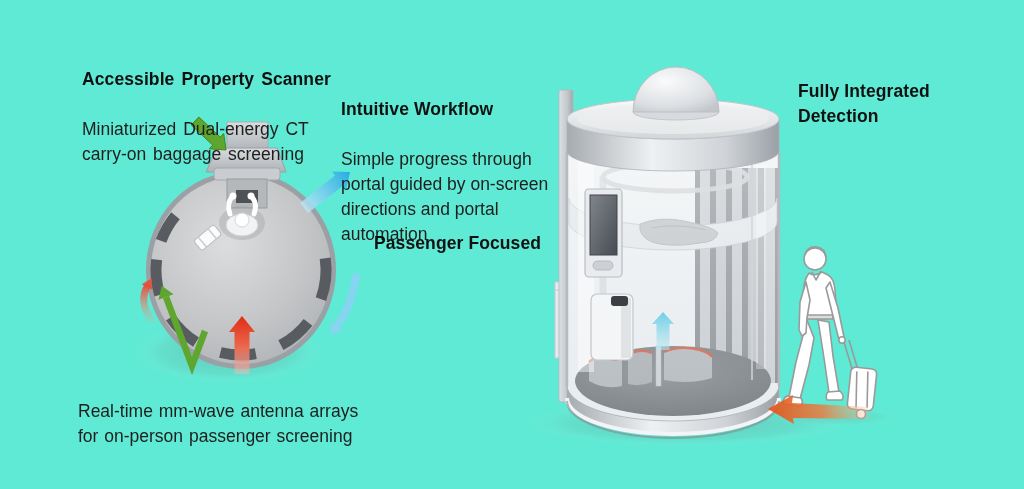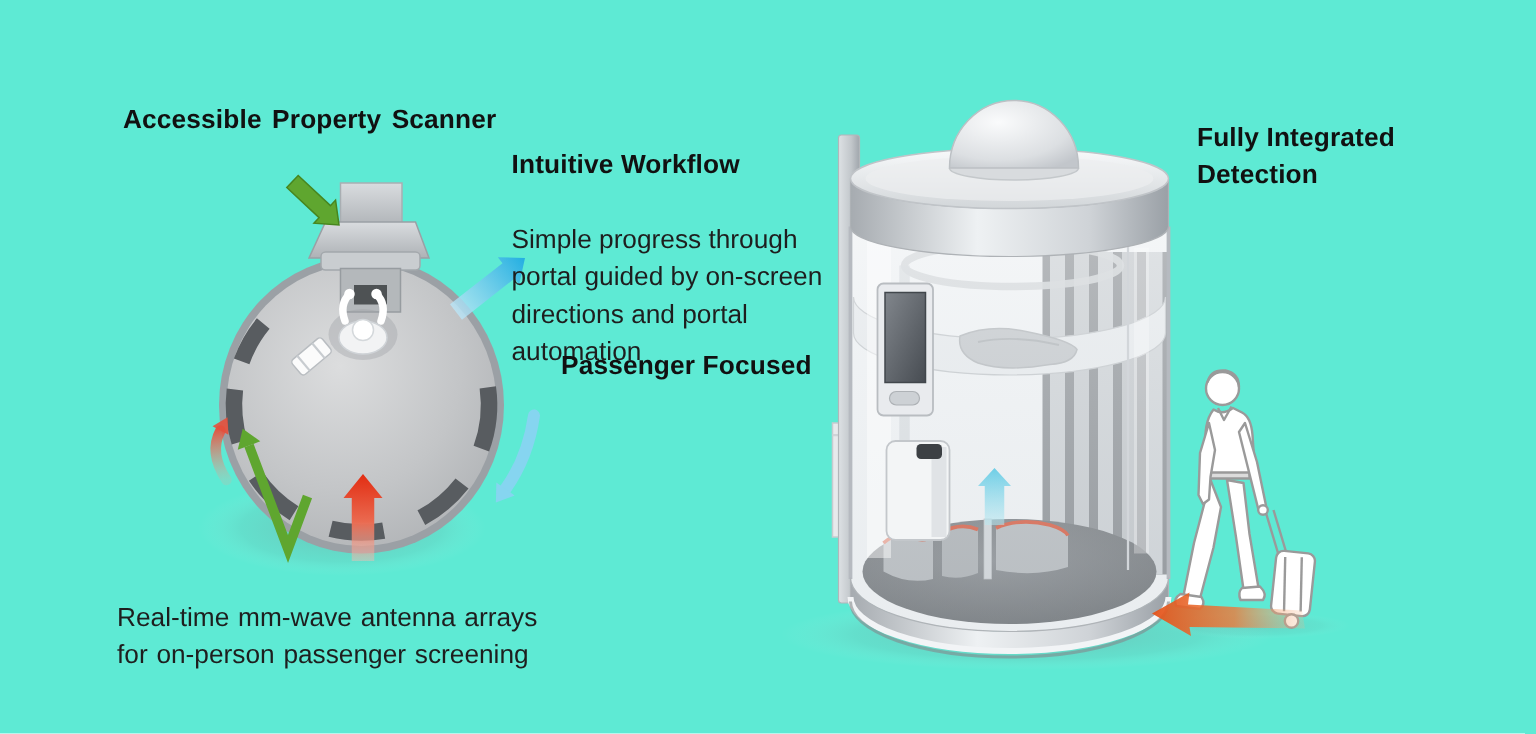--- a/index.html
+++ b/index.html
@@ -260,20 +260,22 @@
         </g>
         <circle cx="861" cy="414" r="4.5"></circle>
       </g>
     </g>
 
     <path d="M768,409 L793,395 L792,403 L868,407 L870,419 L793,418 L794,424 Z" fill="url(#orangeGrad)" opacity="0.95"></path>
   </svg>
 
   <div class="annotation a1">
     <div class="title">Accessible Property Scanner</div>
+    <div class="body">Miniaturized Dual-energy CT
+carry-on baggage screening</div>
   </div>
 
   <div class="annotation a2">
     <div class="title">Intuitive Workflow</div>
     <div class="body">Simple progress through
 portal guided by on-screen
 directions and portal
 automation</div>
   </div>
 

